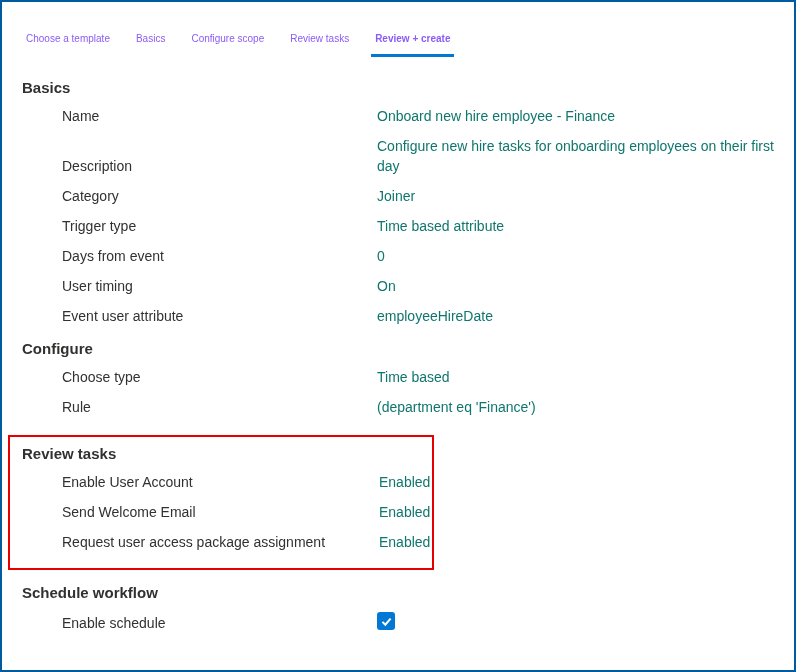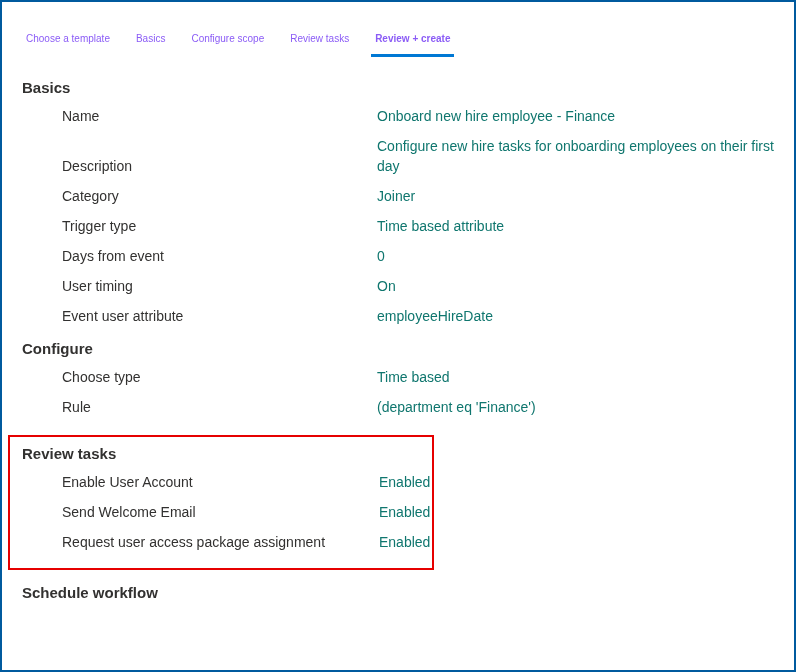--- a/index.html
+++ b/index.html
@@ -168,15 +168,25 @@
       <div class="value">Enabled</div>
     </div>
     <div class="row">
       <div class="label">Request user access package assignment</div>
       <div class="value">Enabled</div>
     </div>
   </div>
 
   <div class="schedule-section">
     <div class="section-title">Schedule workflow</div>
+    <div class="row">
+      <div class="label">Enable schedule</div>
+      <div class="value">
+        <span class="checkbox">
+          <svg viewBox="0 0 16 16">
+            <polyline points="3,8.5 6.5,12 13,4.5"></polyline>
+          </svg>
+        </span>
+      </div>
+    </div>
   </div>
 
 </div>
 
 </body></html>

